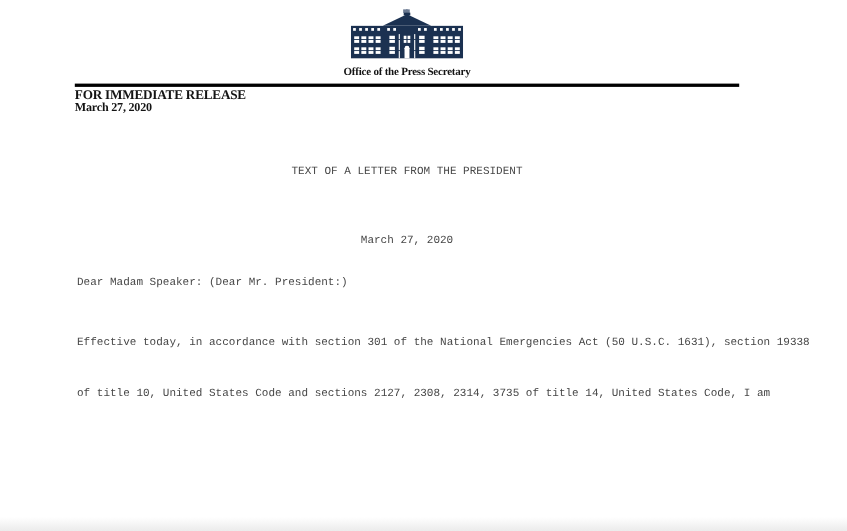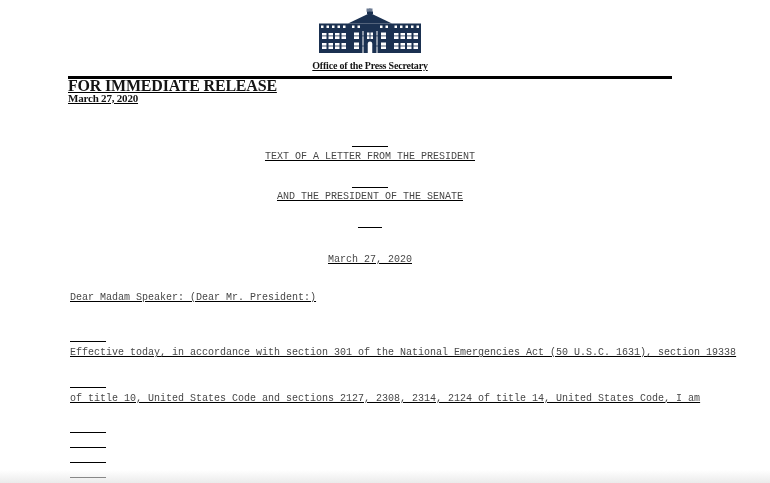--- a/index.html
+++ b/index.html
@@ -2,36 +2,36 @@
 <html><head>
 <meta charset="utf-8">
 <style>
   html, body { margin: 0; padding: 0; }
   body {
     width: 770px; height: 483px;
     background: #ffffff;
     font-family: "Liberation Serif", serif;
     overflow: hidden;
   }
-  .page { position: relative; width: 770px; height: 483px; text-decoration: underline; }
+  .page { position: relative; width: 770px; height: 483px; }
   .content { margin-left: 68px; width: 604px; }
 
   .logo-row { padding-top: 7px; height: 49px; text-align: center; }
   .logo-row svg { display: inline-block; }
 
   .office {
     margin-top: 3px; text-align: center;
     font-weight: bold; font-size: 10px; line-height: 14px;
     letter-spacing: -0.2px; color: #141414;
   }
   .rule { margin-top: 3px; height: 3px; background: #000000; }
 
   .release {
     margin-top: 1px; font-weight: bold;
-    font-size: 16px; line-height: 12px; letter-spacing: -0.2px; color: #141414;
+    font-size: 12px; line-height: 12px; letter-spacing: -0.2px; color: #141414;
   }
   .release-date {
     font-weight: bold; font-size: 11px; line-height: 13px;
     letter-spacing: -0.2px; color: #141414;
   }
 
   .mono {
     font-family: "Liberation Mono", "DejaVu Sans Mono", monospace;
     font-size: 10px; color: #474747; white-space: pre;
   }
@@ -122,30 +122,29 @@
 
     <div class="office">Office of the Press Secretary</div>
 
     <div class="rule"></div>
 
     <div class="release">FOR IMMEDIATE RELEASE</div>
     <div class="release-date">March 27, 2020</div>
 
     <div class="heading mono">
       <div>TEXT OF A LETTER FROM THE PRESIDENT</div>
-      <div>AND THE PRESIDENT OF THE SENATE</div>
     </div>
 
     <div class="letter-date mono">March 27, 2020</div>
 
     <div class="salutation mono">Dear Madam Speaker: (Dear Mr. President:)</div>
 
     <div class="bodyblock mono">
       <div>Effective today, in accordance with section 301 of the National Emergencies Act (50 U.S.C. 1631), section 19338</div>
-      <div>of title 10, United States Code and sections 2127, 2308, 2314, 2124 of title 14, United States Code, I am</div>
+      <div>of title 10, United States Code and sections 2127, 2308, 2314, 3735 of title 14, United States Code, I am</div>
       
       
       
       
       
       
     </div>
 
   </div>
 

